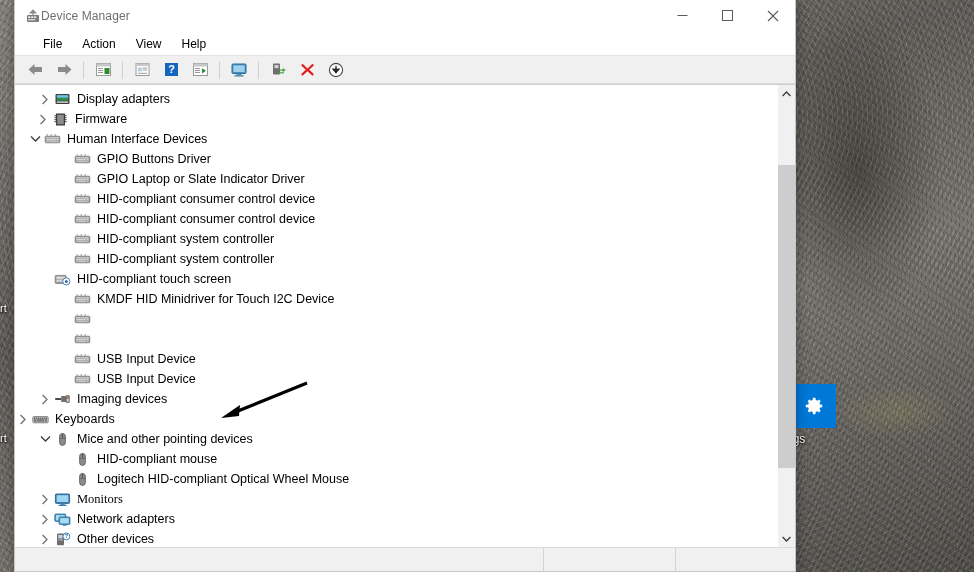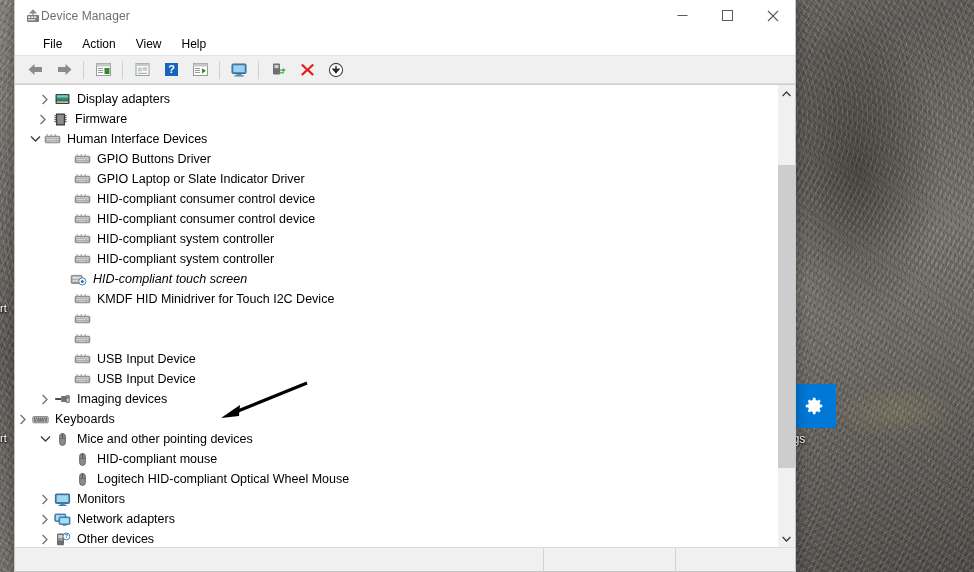--- a/index.html
+++ b/index.html
@@ -585,21 +585,21 @@
               <rect x="2.4" y="7.1" width="9.4" height="1.3" fill="#dcdcdc"></rect>
               <rect x="12.4" y="7.1" width="2.2" height="1.3" fill="#dcdcdc"></rect>
               <rect x="2.4" y="9" width="2" height="1.2" fill="#c5c5c5"></rect>
               <rect x="5" y="9" width="7" height="1.2" fill="#c5c5c5"></rect>
               <rect x="12.6" y="9" width="2" height="1.2" fill="#c5c5c5"></rect>
               <path d="M3.2 3.8 L3.2 2.2 M7.2 3.8 L7.2 2.2 M11.2 3.8 L11.2 2.2" stroke="#7d7d7d" stroke-width=".9"></path>
             </svg>
           </span>
           <span class="lbl">HID-compliant system controller</span>
         </div>
-        <div class="row" style="padding-left: 38px; font-style: italic;">
+        <div class="row" style="padding-left: 22px;">
           <span class="chev"></span>
           <span class="ico">
             <svg width="17" height="15" viewBox="0 0 17 15">
               <rect x="1.2" y="3.4" width="11" height="8" rx="1" fill="#9a9a9a" stroke="#6d6d6d" stroke-width=".7"></rect>
               <rect x="2.4" y="4.6" width="8.6" height="2.2" fill="#e2e2e2"></rect>
               <rect x="2.4" y="7.6" width="8.6" height="2.2" fill="#d4d4d4"></rect>
               <circle cx="12.3" cy="9.4" r="3.6" fill="#ffffff" stroke="#4a7fb5" stroke-width="1"></circle>
               <circle cx="12.3" cy="9.4" r="1.5" fill="#3a6f9f"></circle>
             </svg>
           </span>
@@ -782,21 +782,21 @@
           <span class="ico">
             <svg width="17" height="15" viewBox="0 0 17 15">
               <rect x="5.6" y="1.4" width="5.8" height="12" rx="2.9" fill="#8c8c8c" stroke="#585858" stroke-width=".8"></rect>
               <path d="M5.6 6.4 h5.8" stroke="#585858" stroke-width=".7"></path>
               <rect x="8.05" y="1.4" width=".7" height="5" fill="#585858"></rect>
               <rect x="7.9" y="2.6" width="1.1" height="2.4" rx=".5" fill="#4f4f4f"></rect>
             </svg>
           </span>
           <span class="lbl">Logitech HID-compliant Optical Wheel Mouse</span>
         </div>
-        <div class="row" style="padding-left: 22px;">
+        <div class="row" style="padding-left: 22px; font-family: Liberation Serif, serif;">
           <span class="chev">
             <svg width="8" height="11" viewBox="0 0 8 11">
               <path d="M1.6 1 L6 5.5 L1.6 10" stroke="#6d6d6d" stroke-width="1.25" fill="none"></path>
             </svg>
           </span>
           <span class="ico">
             <svg width="17" height="15" viewBox="0 0 17 15">
               <rect x="1.4" y="2" width="14.2" height="9.4" rx="1" fill="#3b7fb5" stroke="#2b5f8a" stroke-width=".9"></rect>
               <rect x="2.7" y="3.2" width="11.6" height="6.8" fill="#9ed6f0"></rect>
               <rect x="6.4" y="11.6" width="4.2" height="1.4" fill="#5a89a8"></rect>

